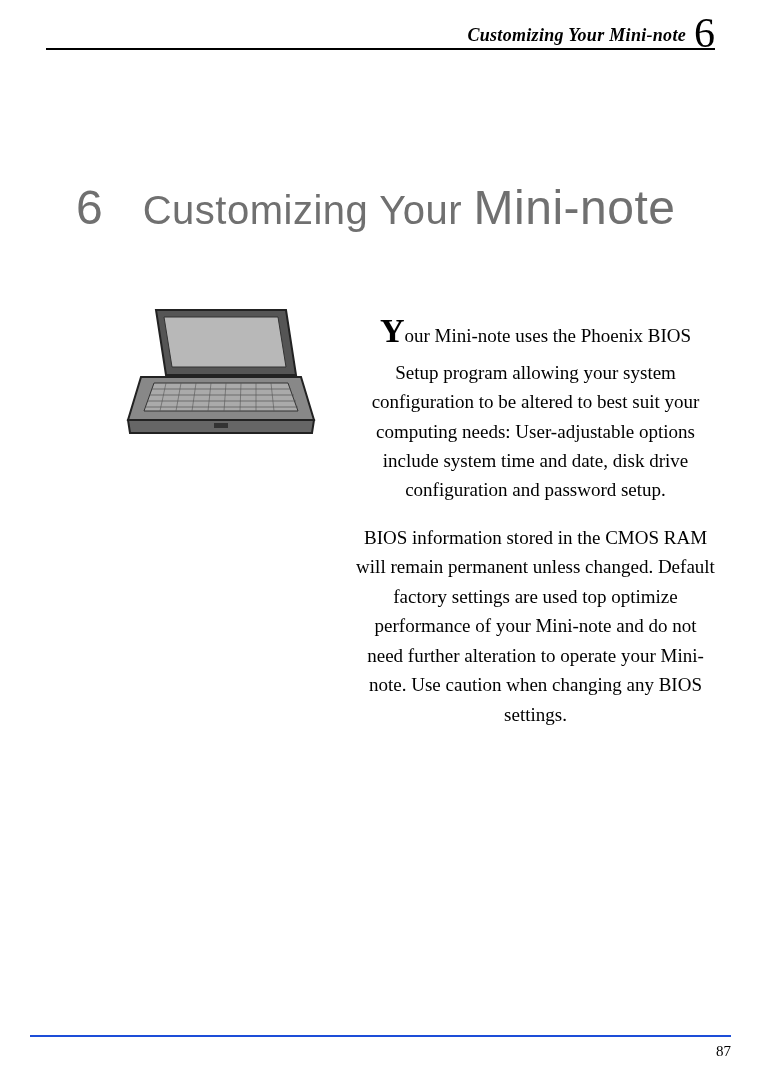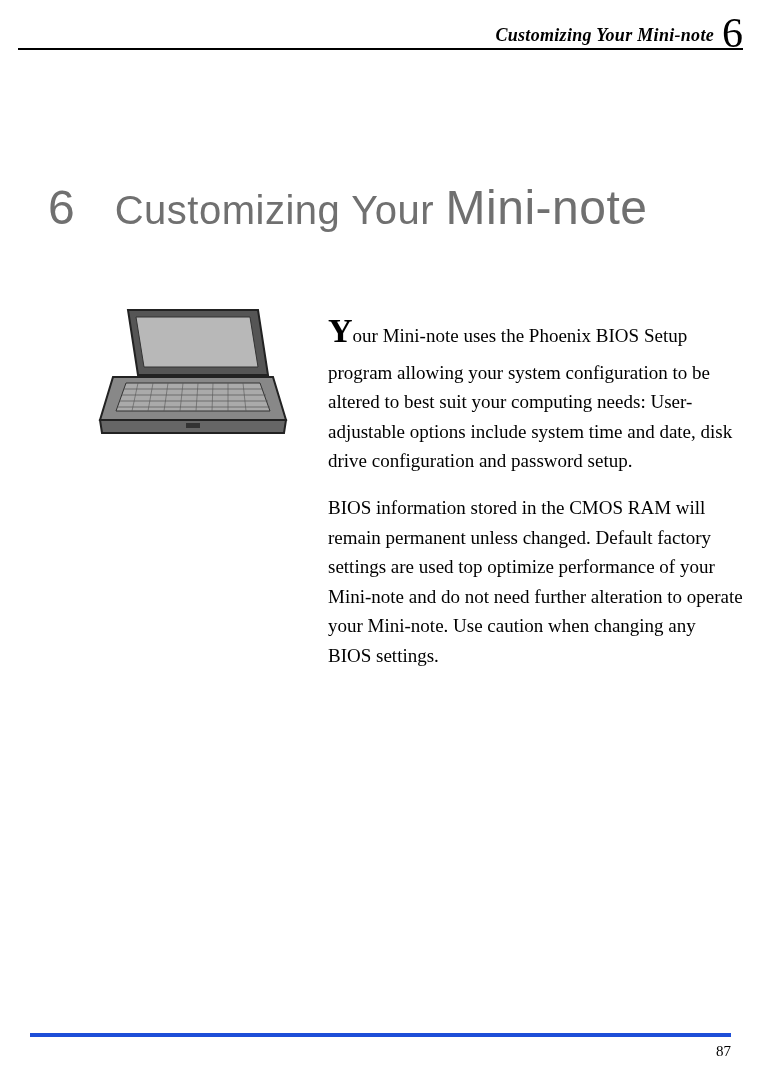--- a/index.html
+++ b/index.html
@@ -1,31 +1,31 @@
 <!DOCTYPE html>
 <html><head>
 <meta charset="utf-8">
 <style>
   * { margin: 0; padding: 0; box-sizing: border-box; }
   html, body { width: 761px; height: 1080px; background: #ffffff; font-family: Georgia, 'Times New Roman', serif; color: #000; }
-  .page { width: 761px; height: 1080px; position: relative; padding: 0 18px; }
+  .page { width: 761px; height: 1080px; position: relative; padding: 0 46px; }
   .header { display: flex; justify-content: flex-end; align-items: baseline; padding-top: 6px; border-bottom: 2px solid #000; margin-bottom: 0; }
   .header-title { font-style: italic; font-weight: bold; font-size: 18px; margin-right: 8px; letter-spacing: 0.3px; }
   .header-num { font-family: Georgia, serif; font-size: 42px; font-weight: normal; line-height: 1; position: relative; top: 6px; }
   .chapter-row { display: flex; align-items: baseline; margin-top: 130px; margin-left: 30px; }
   .chapter-num { font-family: Verdana, Geneva, sans-serif; font-size: 48px; color: #707070; font-weight: normal; margin-right: 40px; }
   .chapter-title { font-family: Verdana, Geneva, sans-serif; font-size: 40px; color: #707070; font-weight: normal; letter-spacing: 0.5px; }
   .chapter-title .big { font-size: 48px; text-align: right; }
-  .content-row { display: flex; align-items: flex-start; margin-top: 70px; margin-left: 80px; margin-right: 0; }
+  .content-row { display: flex; align-items: flex-start; margin-top: 70px; margin-left: 80px; margin-right: 0; text-align: center; }
   .image-col { flex: 0 0 200px; margin-right: 30px; }
   .laptop { width: 190px; height: 140px; position: relative; }
   .text-col { flex: 1; font-size: 19px; line-height: 1.55; }
   .text-col p { margin-bottom: 18px; }
   .dropcap { font-size: 34px; font-weight: bold; font-family: 'Times New Roman', serif; vertical-align: baseline; }
-  .footer { position: absolute; bottom: 20px; left: 30px; right: 30px; border-top: 4px solid #1d4ed8; text-align: right; padding-top: 6px; font-size: 15px; }
+  .footer { position: absolute; bottom: 20px; left: 30px; right: 30px; border-top: 2px solid #1d4ed8; text-align: right; padding-top: 6px; font-size: 15px; }
   
   .lap-svg { width: 100%; height: 100%; }
 </style>
 </head>
 <body>
 <div class="page">
 
 <div class="header">
   <span class="header-title">Customizing Your Mini-note</span>
   <span class="header-num">6</span>

